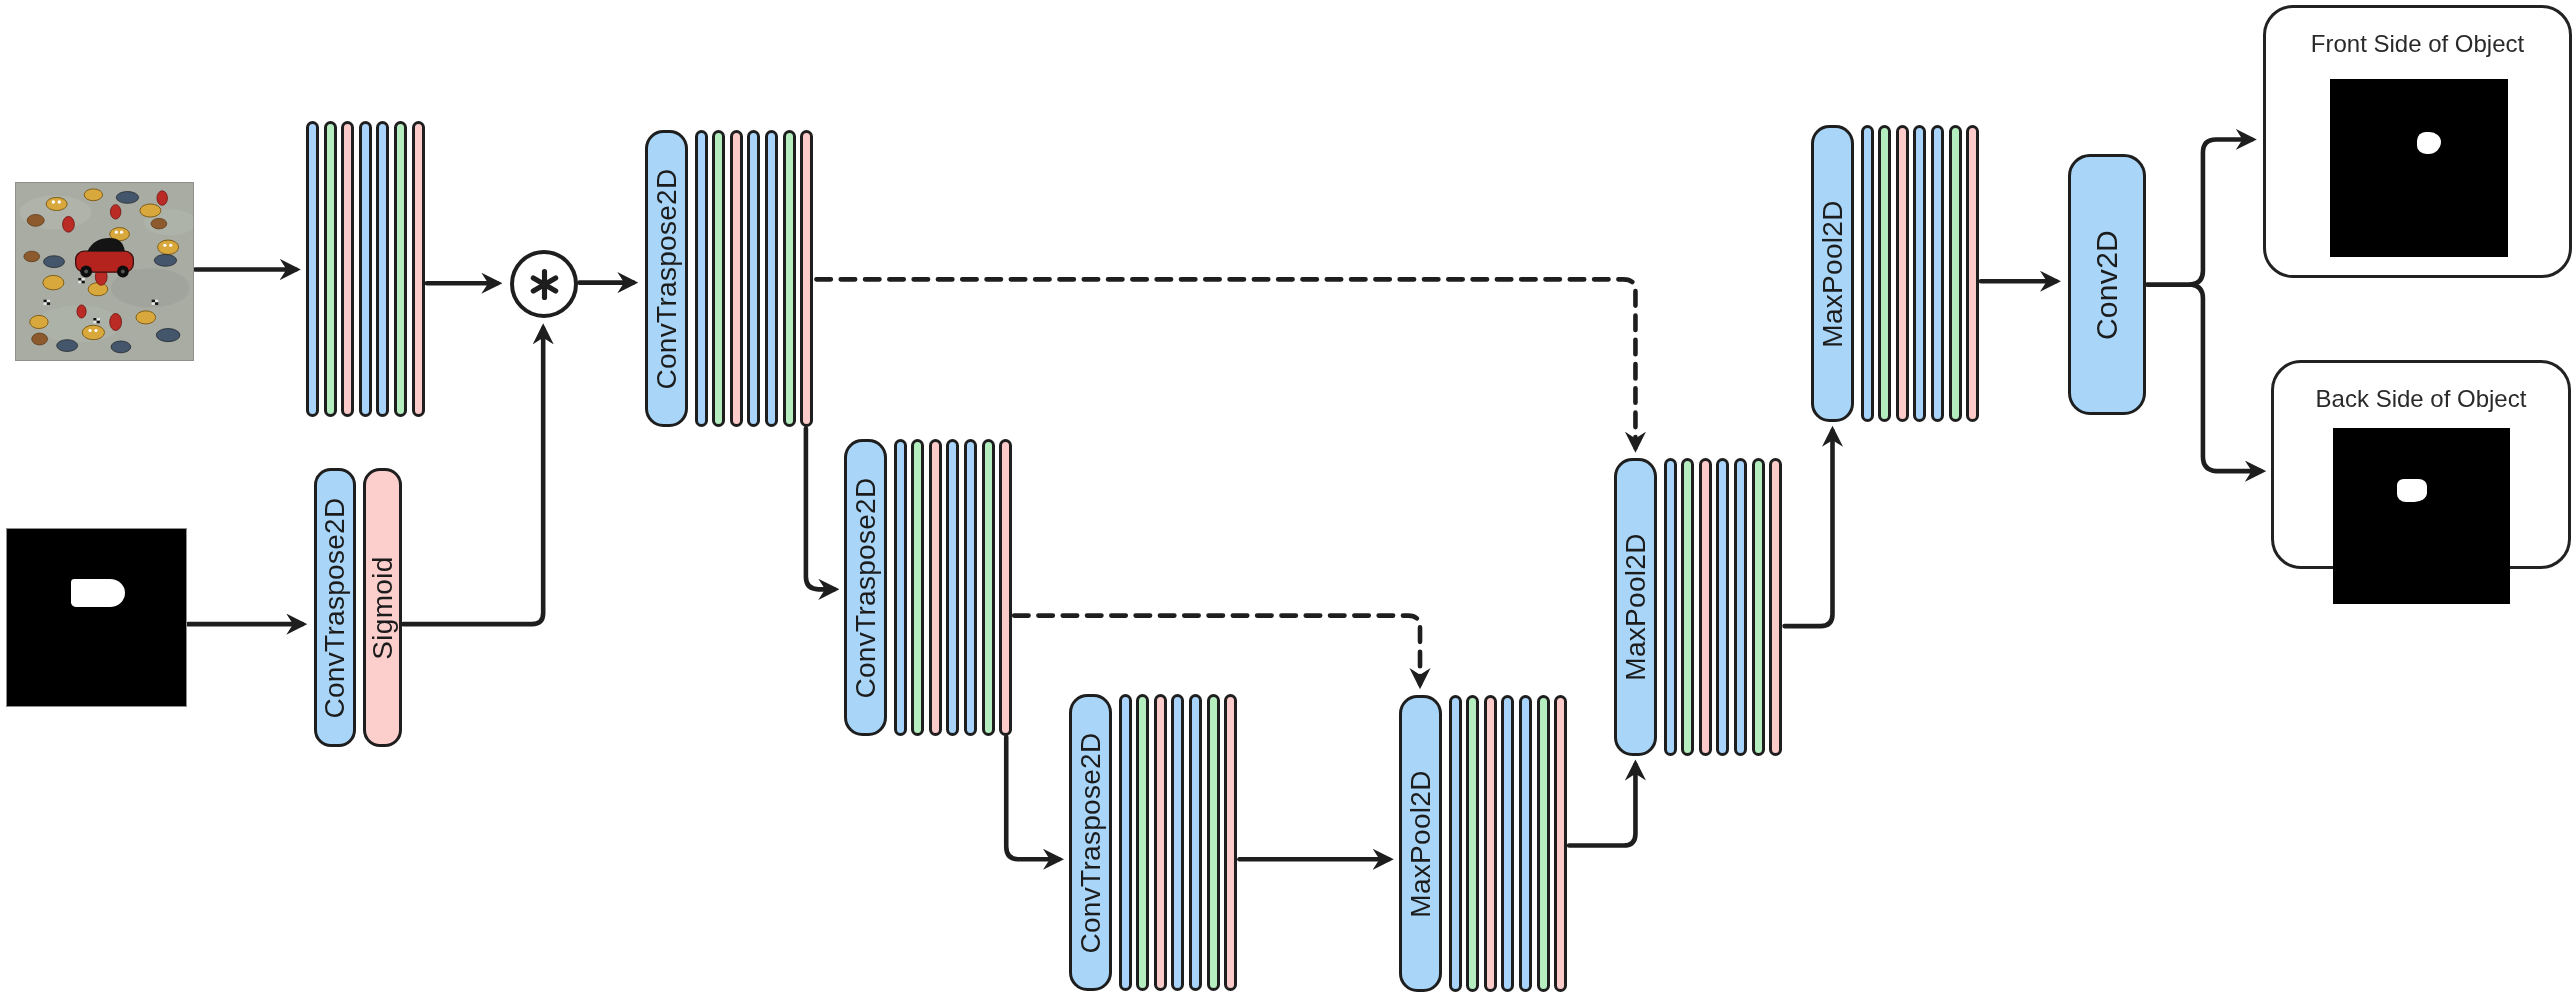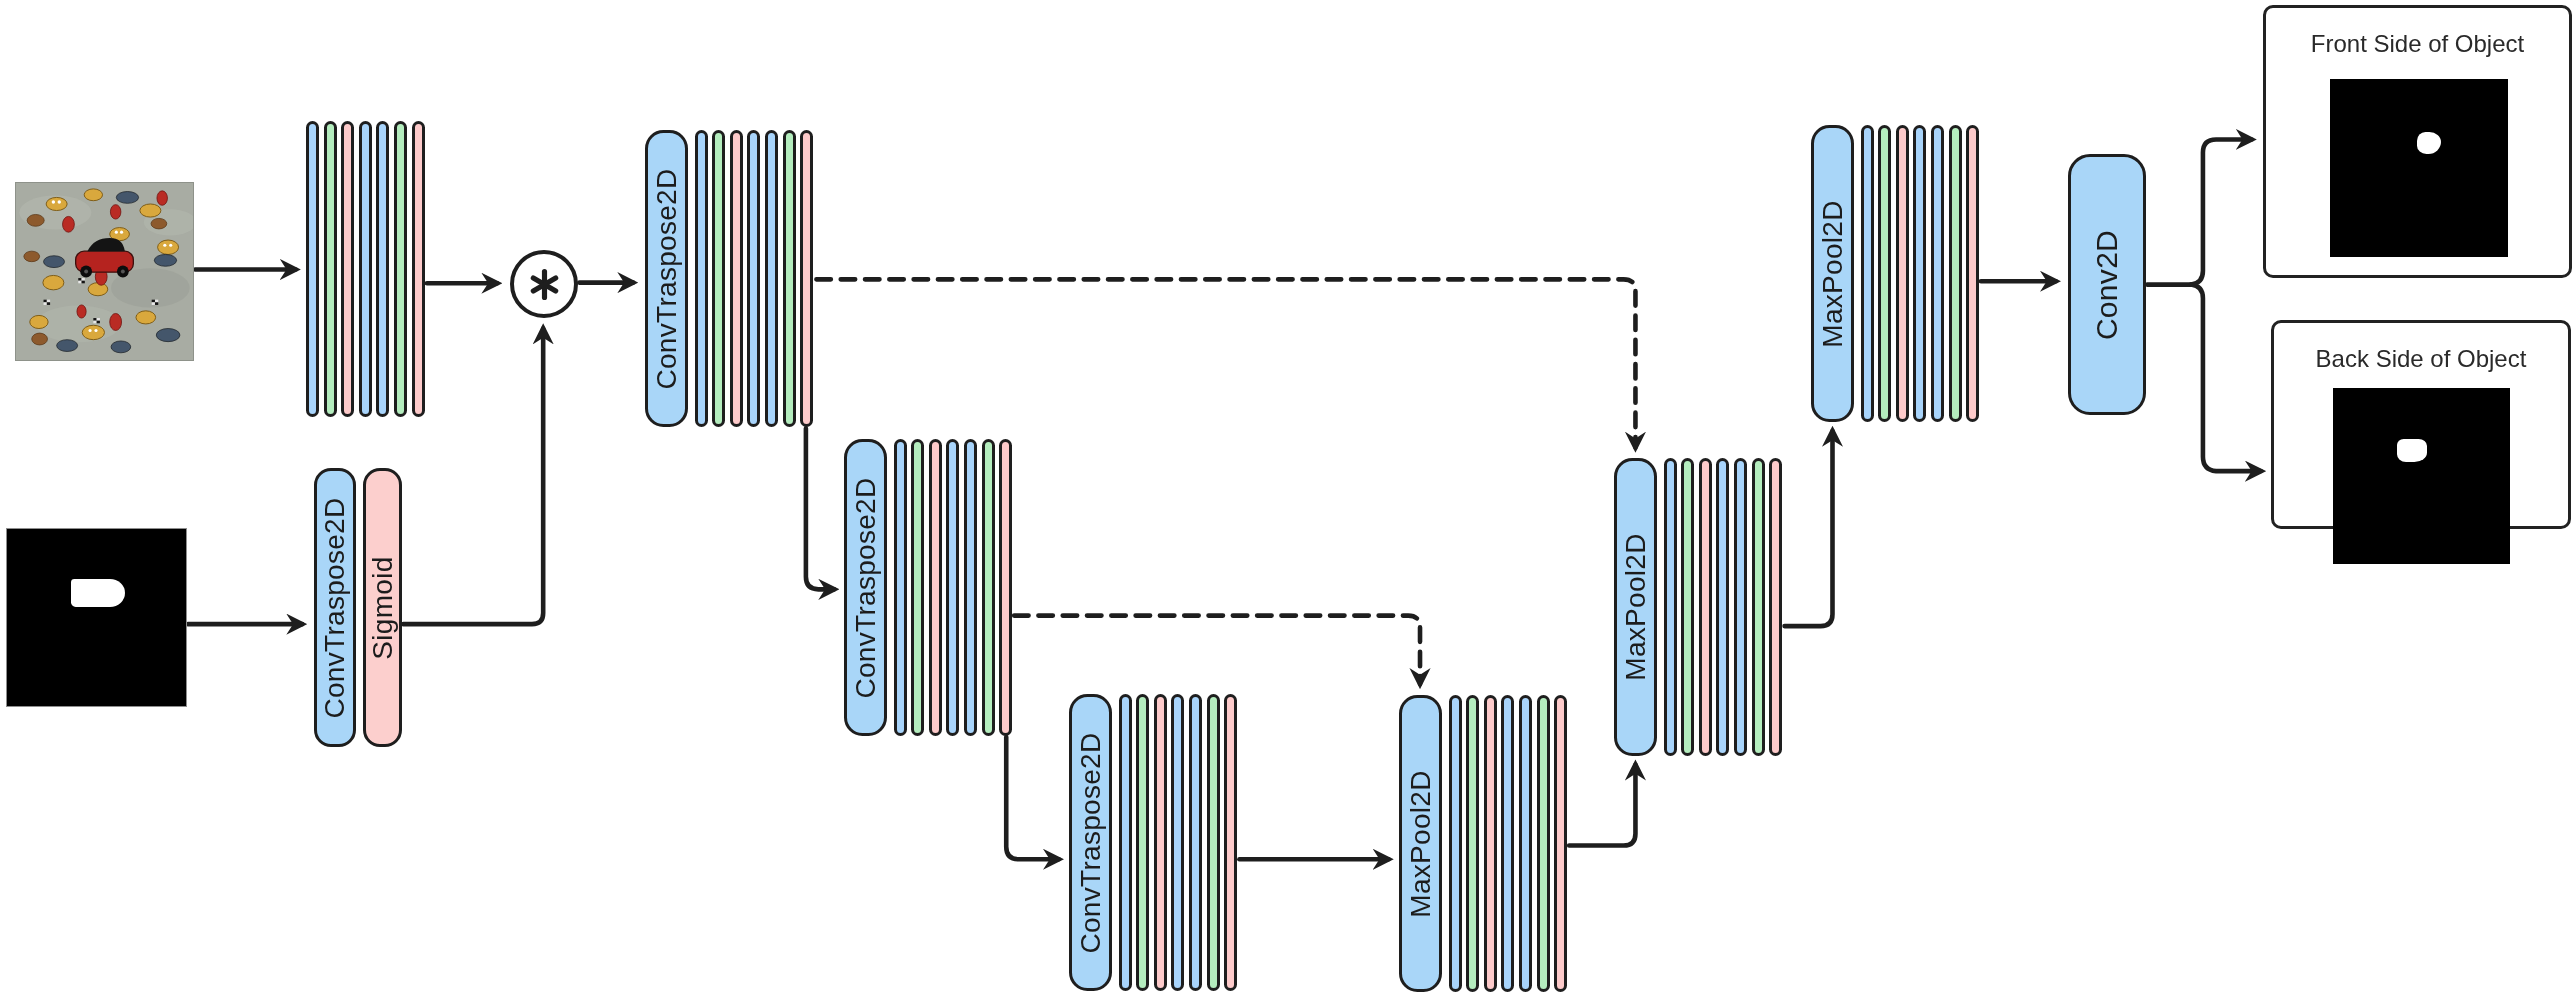--- a/index.html
+++ b/index.html
@@ -33,21 +33,21 @@
     border:4.6px solid #1e1e1e;border-radius:50%;background:#ffffff;
     display:flex;align-items:center;justify-content:center;
   }
   
   .photo{position:absolute;left:16.4px;top:183px;width:177px;height:177px;outline:0.7px solid #8e928a;}
   .maskimg{position:absolute;background:#000;outline:1.3px solid #8e8e8e;}
   .blob{position:absolute;background:#ffffff;}
   
   .outbox{
     position:absolute;box-sizing:border-box;background:#ffffff;
-    border:3.9px solid #222222;border-radius:10px;
+    border:3.9px solid #222222;border-radius:30px;
   }
   .outtitle{
     position:absolute;top:22px;left:0;right:0;text-align:center;
     font-size:24px;font-weight:500;color:#2a2a2a;
   }
   .outsquare{position:absolute;background:#000;}
 </style>
 </head>
 <body>
 
@@ -296,21 +296,21 @@
     <span class="vlabel" style="font-size:30px;">Conv2D</span>
   </div>
 
   <div class="outbox" style="left:2263px;top:5.3px;width:309px;height:273px;">
     <div class="outtitle">Front Side of Object</div>
     <div class="outsquare" style="left:64px;top:71px;width:178px;height:178px;">
       <div class="blob" style="left:87px;top:53px;width:23.6px;height:22px;border-radius:40% 55% 60% 45% / 45% 50% 62% 42%;"></div>
     </div>
   </div>
 
-  <div class="outbox" style="left:2271px;top:320px;width:300px;height:209px;text-decoration:underline;">
+  <div class="outbox" style="left:2271px;top:360px;width:300px;height:209px;text-decoration:underline;">
     <div class="outtitle">Back Side of Object</div>
     <div class="outsquare" style="left:59px;top:65px;width:177px;height:176px;">
       <div class="blob" style="left:64px;top:51px;width:30px;height:23px;border-radius:22% 28% 42% 30% / 26% 30% 40% 34%;"></div>
     </div>
   </div>
 
 </div>
 
 
 </body></html>

